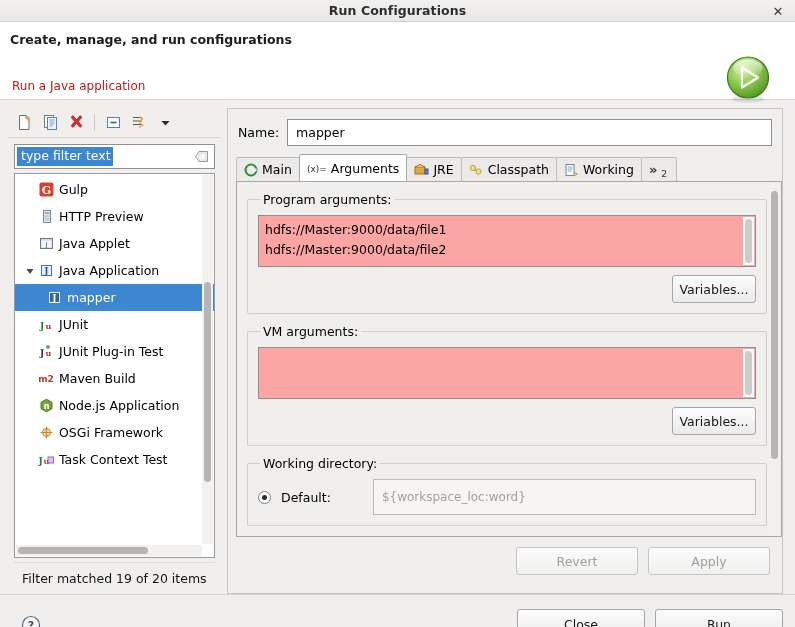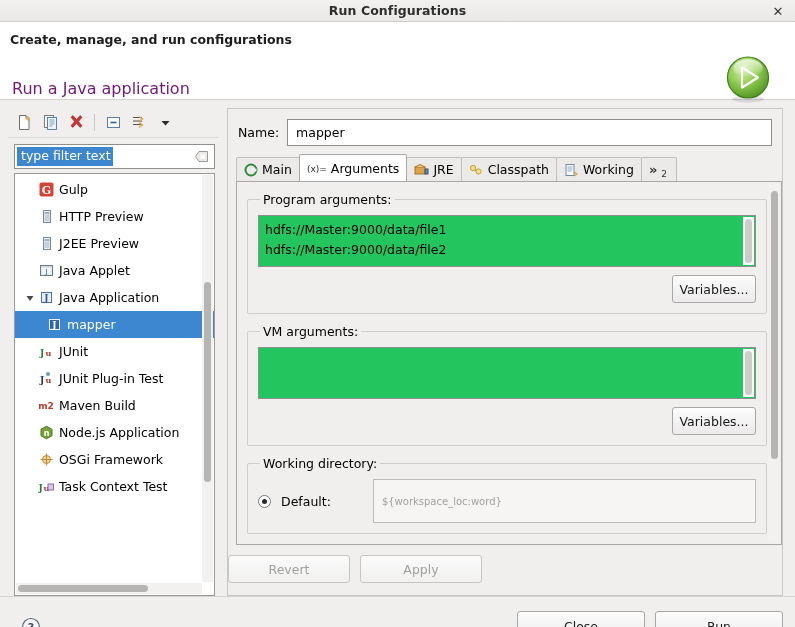--- a/index.html
+++ b/index.html
@@ -45,21 +45,21 @@
     background: #ffffff;
     border-bottom: 1px solid #d4d3d2;
     position: relative;
     padding: 10px 0 0 10px;
   }
   .header .h-title {
     font-size: 12.5px; font-weight: bold; color: #1d1d1d;
     margin-bottom: 16px;
   }
   .header .h-sub {
-    font-size: 16px; color: #701a75; padding-left: 2px; margin-top: 32px;
+    font-size: 12px; color: #b91c1c; padding-left: 2px; margin-top: 32px;
   }
   .runicon {
     position: absolute; right: 22px; top: 32px;
     width: 50px; height: 50px;
   }
 
   
   .body {
     flex: 1 1 auto;
     display: flex;
@@ -241,21 +241,21 @@
     border: 1px solid #cfcecd;
     border-radius: 2px;
     margin: 0 0 10px 0;
     padding: 8px 10px 10px 10px;
     position: relative;
   }
   fieldset.grp > legend {
     font-size: 12.5px; padding: 0 3px; margin-left: 2px;
   }
   .textarea {
-    background: #22c55e; border: 1px solid #8f8f8f;
+    background: #fca5a5; border: 1px solid #8f8f8f;
     height: 52px;
     position: relative;
     padding: 4px 6px;
     font-size: 12.5px;
     overflow: hidden;
   }
   .textarea .line { line-height: 20px; white-space: nowrap; }
   .ta-scroll {
     position: absolute; right: 1px; top: 1px; bottom: 1px; width: 11px;
     background: #fbfbfb;
@@ -281,30 +281,30 @@
   .wdrow { display: flex; align-items: center; gap: 10px; }
   .radio {
     width: 13px; height: 13px; border-radius: 50%;
     border: 1px solid #7d7c7b; background: #fff;
     display: flex; align-items: center; justify-content: center;
     flex: 0 0 13px;
   }
   .radio .dot { width: 5px; height: 5px; border-radius: 50%; background: #2b2b2b; }
   .wdlabel { font-size: 12.5px; }
   .wdfield {
-    flex: 1 1 auto; height: 44px;
+    flex: 1 1 auto; height: 36px;
     background: #f6f5f4; border: 1px solid #bcbbba;
     display: flex; align-items: center; padding-left: 8px;
-    font-size: 10px; color: #a3a2a1;
+    font-size: 12px; color: #a3a2a1;
     margin-left: 32px;
   }
 
   .applyrow {
-    display: flex; gap: 10px;
-    padding: 10px 12px 12px 0;
+    display: flex; justify-content: flex-end; gap: 10px;
+    padding: 10px 12px 18px 0;
   }
   .applyrow .btn { min-width: 122px; }
 
   
   .footer {
     flex: 0 0 60px;
     border-top: 1px solid #d4d3d2;
     display: flex; align-items: center;
     padding: 0 12px 0 20px;
     background: #f0efee;
@@ -422,31 +422,20 @@
             <span class="ico">
               <svg width="15" height="15" viewBox="0 0 15 15">
                 <rect x="4.5" y="1.5" width="7" height="12" fill="#e9eef2" stroke="#7b8a95"></rect>
                 <rect x="5.5" y="3" width="5" height="2.2" fill="#9fb4c2"></rect>
                 <path d="M5.5 7h5M5.5 9h5M5.5 11h5" stroke="#9fb4c2" stroke-width="1"></path>
               </svg>
             </span>
             <span>HTTP Preview</span>
           </div>
 
-          <div class="row">
-            <span class="twisty"></span>
-            <span class="ico">
-              <svg width="15" height="15" viewBox="0 0 15 15">
-                <rect x="4.5" y="1.5" width="7" height="12" fill="#e9eef2" stroke="#7b8a95"></rect>
-                <rect x="5.5" y="3" width="5" height="2.2" fill="#9fb4c2"></rect>
-                <path d="M5.5 7h5M5.5 9h5M5.5 11h5" stroke="#9fb4c2" stroke-width="1"></path>
-              </svg>
-            </span>
-            <span>J2EE Preview</span>
-          </div>
 
           <div class="row">
             <span class="twisty"></span>
             <span class="ico">
               <svg width="15" height="15" viewBox="0 0 15 15">
                 <rect x="1.5" y="2.5" width="12" height="10" fill="#cfd8e0" stroke="#6d7b88"></rect>
                 <rect x="2.5" y="4.5" width="10" height="7" fill="#f3f6f8"></rect>
                 <text x="7.5" y="10.5" font-size="7" font-family="DejaVu Sans, sans-serif" fill="#2b5e9e" text-anchor="middle">J</text>
               </svg>
             </span>
@@ -548,20 +537,21 @@
         </div>
 
         <div class="tree-vscroll">
           <div class="thumb"></div>
         </div>
         <div class="tree-hscroll">
           <div class="thumb"></div>
         </div>
       </div>
 
+      <div class="filterstatus">Filter matched 19 of 20 items</div>
     </div>
 
     <div class="right">
 
       <div class="namerow">
         <span class="lbl">Name:</span>
         <div class="namefield">mapper</div>
       </div>
 
       <div class="tabs">

